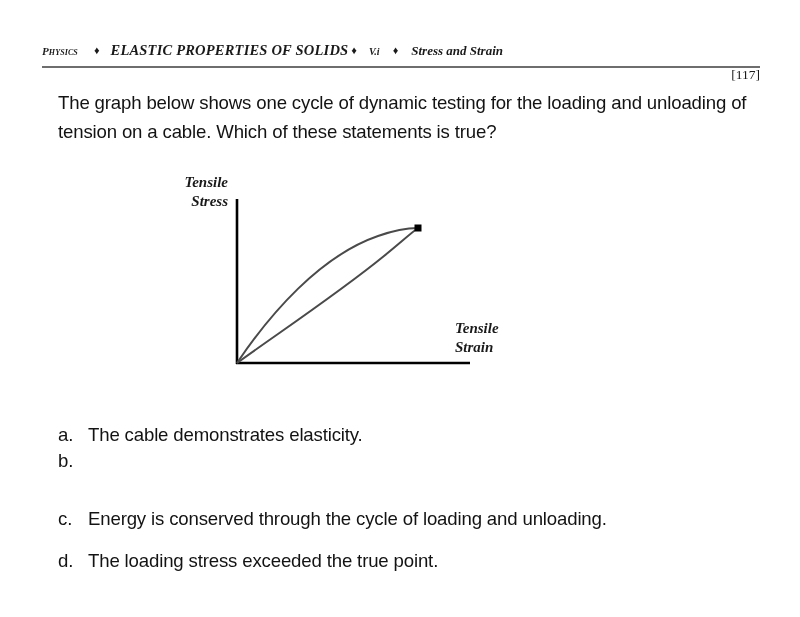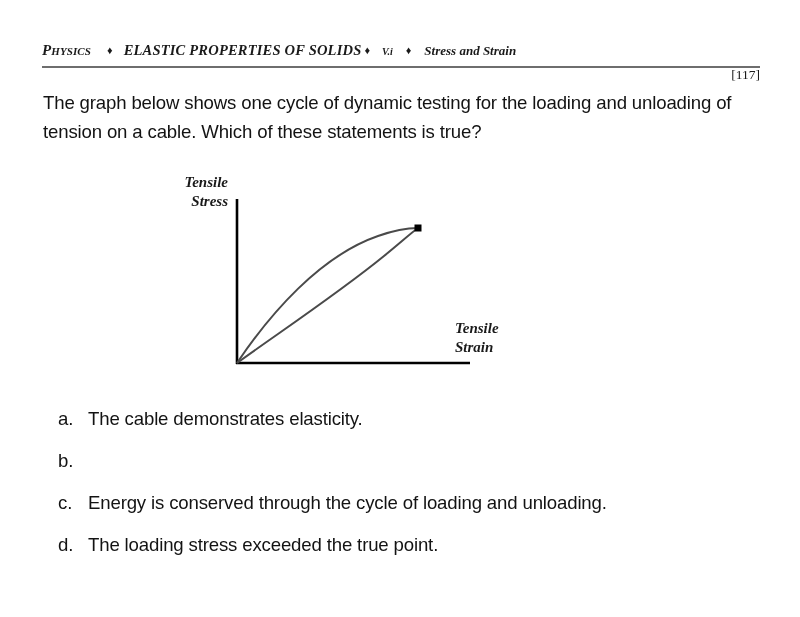--- a/index.html
+++ b/index.html
@@ -27,21 +27,21 @@
   .header-line {
     display: flex;
     align-items: baseline;
     white-space: nowrap;
     font-family: "Liberation Serif", "DejaVu Serif", serif;
     font-style: italic;
     font-weight: bold;
     color: #1a1a1a;
   }
   .hdr-smallcaps {
-    font-size: 15px;
+    font-size: 11px;
     font-variant: small-caps;
     letter-spacing: 0.1px;
   }
   .hdr-caps {
     font-size: 14.5px;
     letter-spacing: 0.2px;
   }
   .hdr-sec {
     font-size: 10px;
   }
@@ -77,21 +77,21 @@
     left: 42px;
     top: 66px;
     width: 718px;
     height: 2px;
     background: #6e6e6e;
   }
 
   
   #question-stem {
     position: absolute;
-    left: 43px;
+    left: 58px;
     top: 88px;
     width: 690px;
     font-size: 18.6px;
     line-height: 29px;
     color: #131313;
     letter-spacing: -0.15px;
   }
 
   
   #figure {
@@ -126,20 +126,21 @@
     font-size: 18.6px;
     color: #131313;
     letter-spacing: -0.15px;
   }
   .option-letter {
     width: 30px;
     flex: 0 0 30px;
   }
   .option-text {
     flex: 1 1 auto;
+    margin-top: 16px;
   }
 </style>
 </head>
 <body>
 
 <div id="page-header">
   <div class="header-line">
     <span class="hdr-smallcaps">Physics</span>
     <span class="sp-a"></span>
     <span class="hdr-sep">♦</span>

